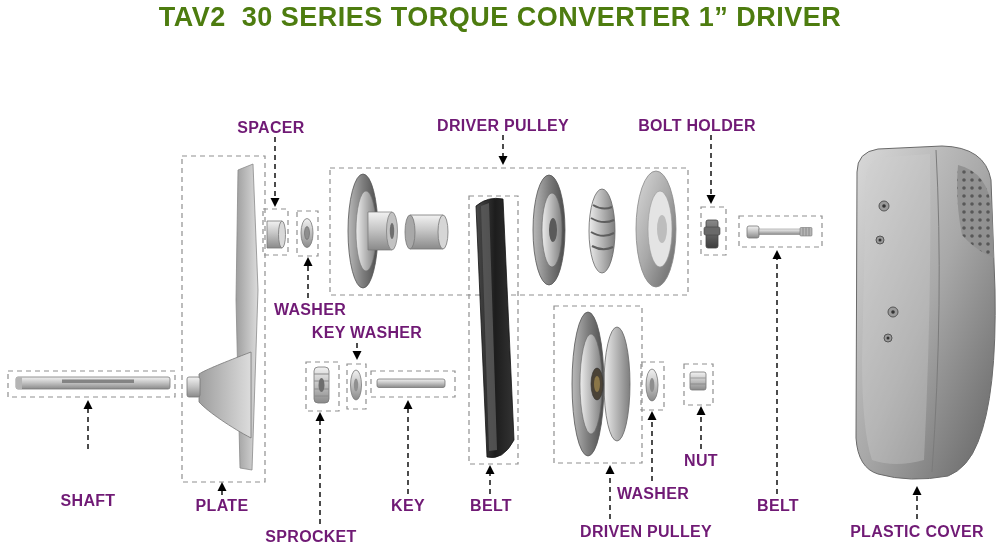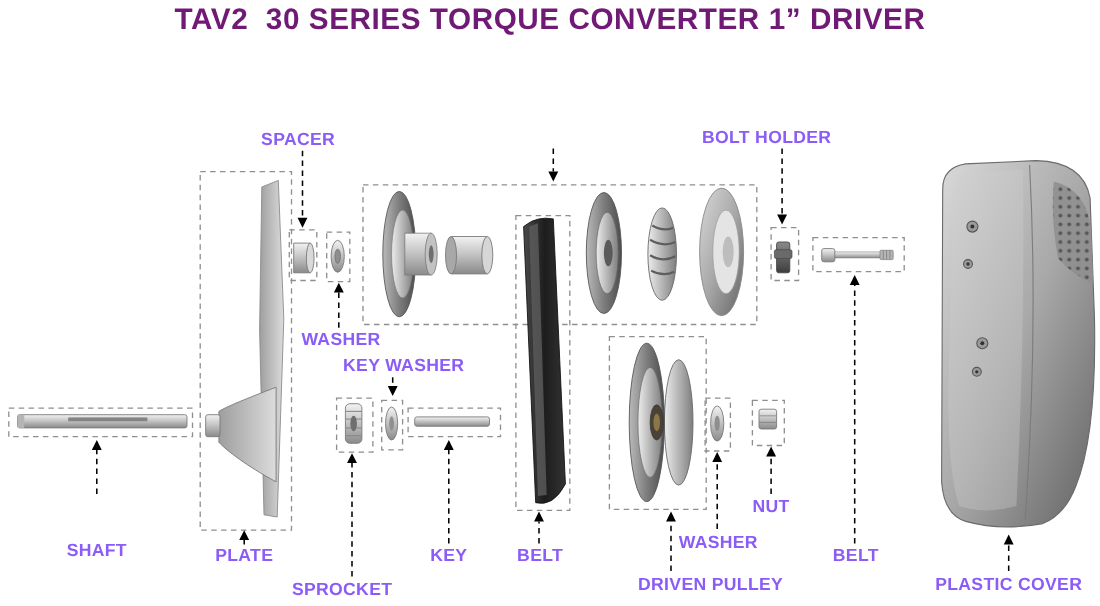--- a/index.html
+++ b/index.html
@@ -2,26 +2,26 @@
 <html><head>
 <meta charset="utf-8">
 <style>
   html,body { margin:0; padding:0; background:#ffffff; }
   .stage {
     position:relative; width:1000px; height:551px; background:#ffffff;
     font-family:"Liberation Sans", sans-serif; overflow:hidden;
   }
   .title {
     position:absolute; top:2px; left:0; width:100%; text-align:center;
-    font-weight:bold; font-size:27px; letter-spacing:0.5px; color:#701a75;
+    font-weight:bold; font-size:27px; letter-spacing:0.5px; color:#4d7c0f;
     white-space:pre;
   }
   .label {
     position:absolute; transform:translateX(-50%);
-    font-weight:bold; font-size:16px; color:#8b5cf6;
+    font-weight:bold; font-size:16px; color:#701a75;
     letter-spacing:0.3px; white-space:nowrap;
   }
   svg.diagram { position:absolute; top:0; left:0; }
   .dbox { fill:none; stroke:#8f8f8f; stroke-width:1.2; stroke-dasharray:5 4; }
   .arrow line { stroke:#000; stroke-width:1.4; stroke-dasharray:5 4; }
   .arrow polygon { fill:#000; stroke:none; }
   .part { stroke-linejoin:round; }
 </style>
 </head>
 <body>
@@ -266,20 +266,21 @@
       <line x1="777" y1="494" x2="777" y2="259"></line>
         <polygon points="772.5,259 781.5,259 777,250"></polygon>
     </g>
     <g class="arrow">
       <line x1="917" y1="519" x2="917" y2="495"></line>
         <polygon points="912.5,495 921.5,495 917,486"></polygon>
     </g>
   </svg>
 
   <div class="label" style="left:271px; top:119px;">SPACER</div>
+  <div class="label" style="left:503px; top:117px;">DRIVER PULLEY</div>
   <div class="label" style="left:697px; top:117px;">BOLT HOLDER</div>
   <div class="label" style="left:310px; top:301px;">WASHER</div>
   <div class="label" style="left:367px; top:324px;">KEY WASHER</div>
   <div class="label" style="left:88px; top:452px;margin-top:40px;">SHAFT</div>
   <div class="label" style="left:222px; top:497px;">PLATE</div>
   <div class="label" style="left:311px; top:528px;">SPROCKET</div>
   <div class="label" style="left:408px; top:497px;text-align:right;">KEY</div>
   <div class="label" style="left:491px; top:497px;">BELT</div>
   <div class="label" style="left:602px; top:523px;margin-left:44px;">DRIVEN PULLEY</div>
   <div class="label" style="left:701px; top:452px;">NUT</div>

